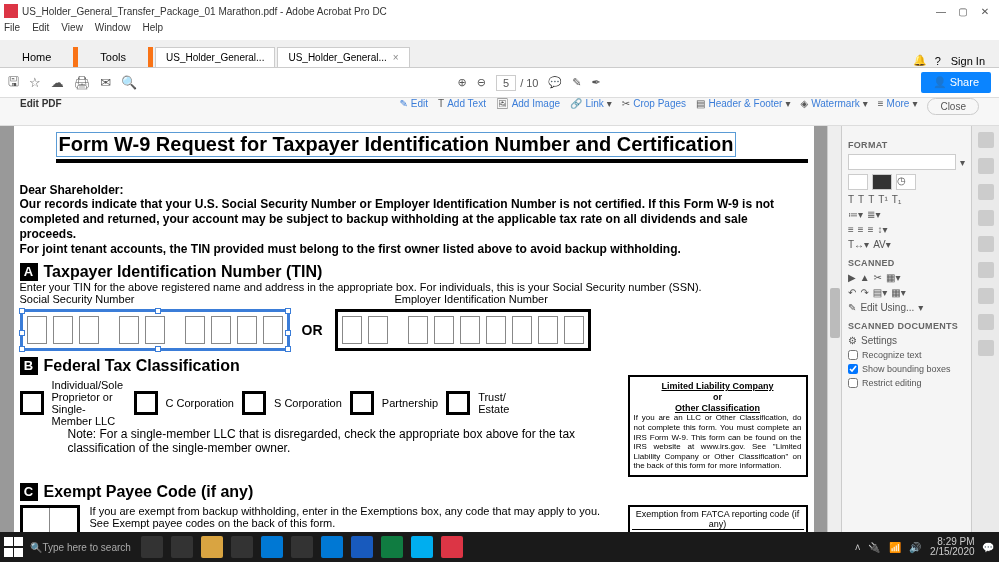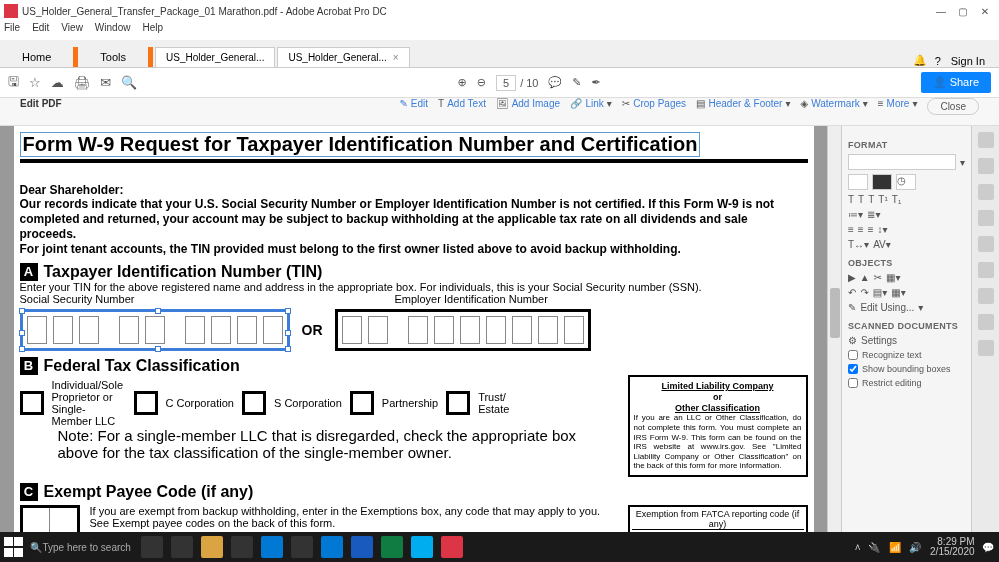--- a/index.html
+++ b/index.html
@@ -36,21 +36,21 @@
 .scrollbar .thumb { position:absolute; top:40%; left:2px; width:10px; height:50px; background:#bbb; border-radius:2px;}
 .right-panel { width: 130px; background: #f5f5f5; border-left: 1px solid #ccc; padding: 6px; font-size: 10px; color:#555; overflow:hidden; position:relative;}
 .right-rail { width: 28px; background: #eaeaea; border-left: 1px solid #ccc; display:flex; flex-direction:column; gap:10px; padding-top:6px; align-items:center;}
 .right-rail span { width:16px; height:16px; background:#ccc; border-radius:2px; cursor:pointer;}
 .rp-section { font-size: 9px; font-weight:600; color:#666; margin: 8px 0 4px; letter-spacing:0.3px;}
 .rp-row { display:flex; gap:4px; margin-bottom:4px; align-items:center;}
 .rp-row .box { width:20px; height:16px; border:1px solid #ccc; background:#fff;}
 .rp-check { display:flex; align-items:center; gap:4px; font-size:9px; margin:4px 0;}
 .rp-check input { width:10px; height:10px;}
 
-.form-title { font-size: 20px; font-weight: bold; border-bottom: 4px solid #000; padding-bottom: 2px; margin-bottom: 8px; }
+.form-title { font-size: 20px; font-weight: bold; border-bottom: 4px solid #000; padding-bottom: 2px; margin-bottom: 8px; margin-left: 36px; }
 .form-title .editing-box { border:1px solid #5a9bd5; display:inline-block; padding:0 2px;}
 .dear { font-weight: bold; font-size: 12px; margin-top: 20px; }
 .para { font-size: 12px; font-weight: bold; line-height: 1.25; }
 .section-head { display: flex; align-items: center; margin-top: 6px; }
 .section-head .letter { background: #000; color: #fff; width: 18px; height: 18px; text-align: center; font-weight: bold; font-size: 13px; line-height: 18px; }
 .section-head .label { font-size: 16px; font-weight: bold; margin-left: 6px; }
 .small { font-size: 11px; }
 .tin-row { display:flex; align-items:center; gap:12px; margin-top:4px;}
 .tin-box { border: 3px solid #000; padding: 4px; display:flex; gap:6px;}
 .tin-cell { width:20px; height:28px; border:1px solid #888; background:#fff;}
@@ -212,21 +212,21 @@
             <span class="classif-label" style="width:74px">Individual/Sole Proprietor or Single-Member LLC</span>
             <div class="check-sq"></div>
             <span class="classif-label">C Corporation</span>
             <div class="check-sq"></div>
             <span class="classif-label">S Corporation</span>
             <div class="check-sq"></div>
             <span class="classif-label">Partnership</span>
             <div class="check-sq"></div>
             <span class="classif-label" style="width:30px">Trust/ Estate</span>
           </div>
-          <div class="small" style="font-size:15px;margin-left:38px">Note: For a single-member LLC that is disregarded, check the appropriate box above for the tax classification of the single-member owner.</div>
+          <div class="small" style="font-size:12px;margin-left:48px">Note: For a single-member LLC that is disregarded, check the appropriate box above for the tax classification of the single-member owner.</div>
         </div>
         <div class="llc-box">
           <div style="font-weight:bold;text-decoration:underline">Limited Liability Company</div>
           <div style="font-weight:bold">or</div>
           <div style="font-weight:bold;text-decoration:underline">Other Classification</div>
           <div style="font-size:8px;text-align:justify">If you are an LLC or Other Classification, do not complete this form. You must complete an IRS Form W-9. This form can be found on the IRS website at www.irs.gov. See "Limited Liability Company or Other Classification" on the back of this form for more information.</div>
         </div>
       </div>
 
       <div class="section-head">
@@ -280,21 +280,21 @@
     <div class="rp-row">
         <span>≡</span>
         <span>≡</span>
         <span>≡</span>
         <span>↕▾</span>
       </div>
     <div class="rp-row">
         <span>T↔▾</span>
         <span>AV▾</span>
       </div>
-    <div class="rp-section">OBJECTS</div>
+    <div class="rp-section">SCANNED</div>
     <div class="rp-row">
         <span>▶</span>
         <span>▲</span>
         <span>✂</span>
         <span>▦▾</span>
       </div>
     <div class="rp-row">
         <span>↶</span>
         <span>↷</span>
         <span>▤▾</span>

